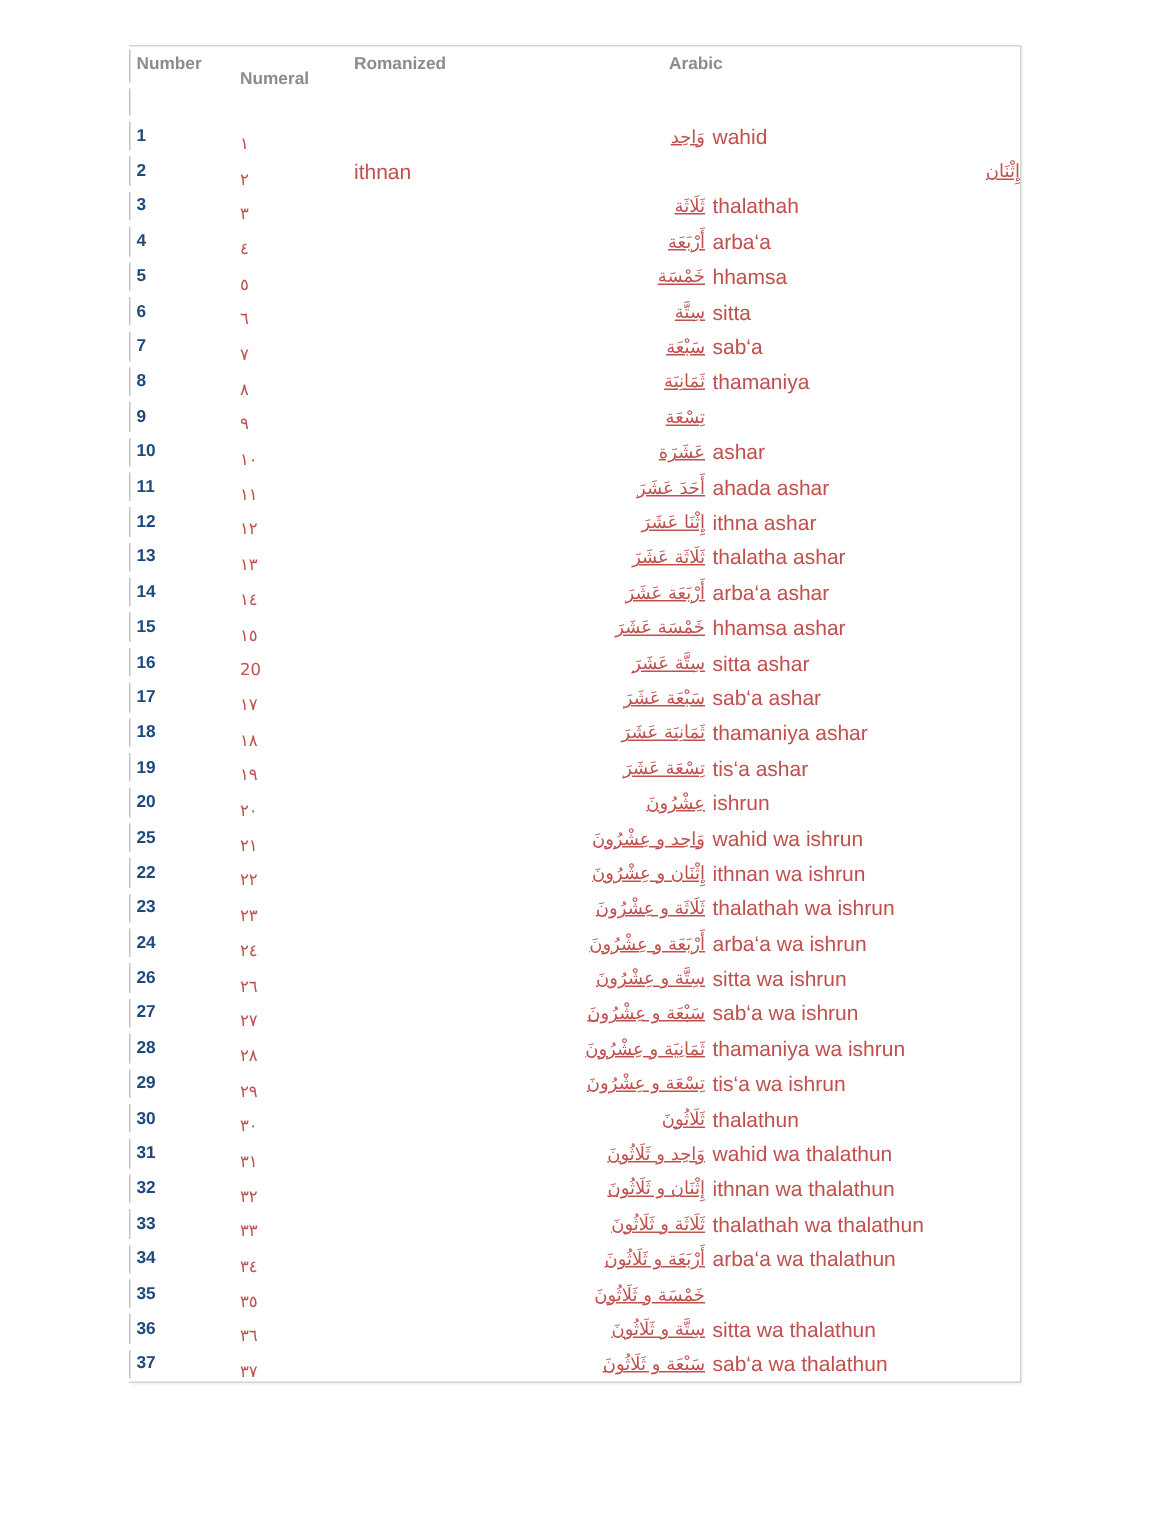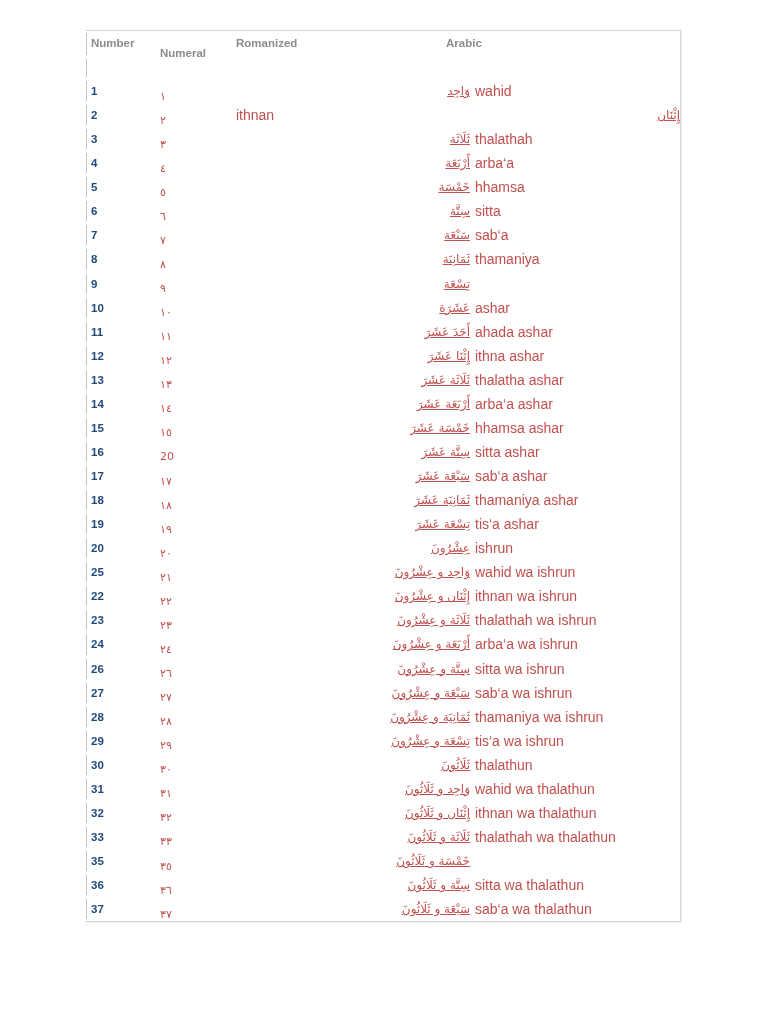--- a/index.html
+++ b/index.html
@@ -258,20 +258,26 @@
           <div class="cell c-arabic" dir="rtl">إِثْنَان و ثَلَاثُونَ</div>
           <div class="cell c-romanized">ithnan wa thalathun</div>
         </div>
         <div class="row data-row">
           <div class="cell c-number">33</div>
           <div class="cell c-numeral">٣٣</div>
           <div class="cell c-arabic" dir="rtl">ثَلَاثَة و ثَلَاثُونَ</div>
           <div class="cell c-romanized">thalathah wa thalathun</div>
         </div>
         <div class="row data-row">
+          <div class="cell c-number">34</div>
+          <div class="cell c-numeral">٣٤</div>
+          <div class="cell c-arabic" dir="rtl">أَرْبَعَة و ثَلَاثُونَ</div>
+          <div class="cell c-romanized">arba‘a wa thalathun</div>
+        </div>
+        <div class="row data-row">
           <div class="cell c-number">35</div>
           <div class="cell c-numeral">٣٥</div>
           <div class="cell c-arabic" dir="rtl">خَمْسَة و ثَلَاثُونَ</div>
         </div>
         <div class="row data-row">
           <div class="cell c-number">36</div>
           <div class="cell c-numeral">٣٦</div>
           <div class="cell c-arabic" dir="rtl">سِتَّة و ثَلَاثُونَ</div>
           <div class="cell c-romanized">sitta wa thalathun</div>
         </div>

